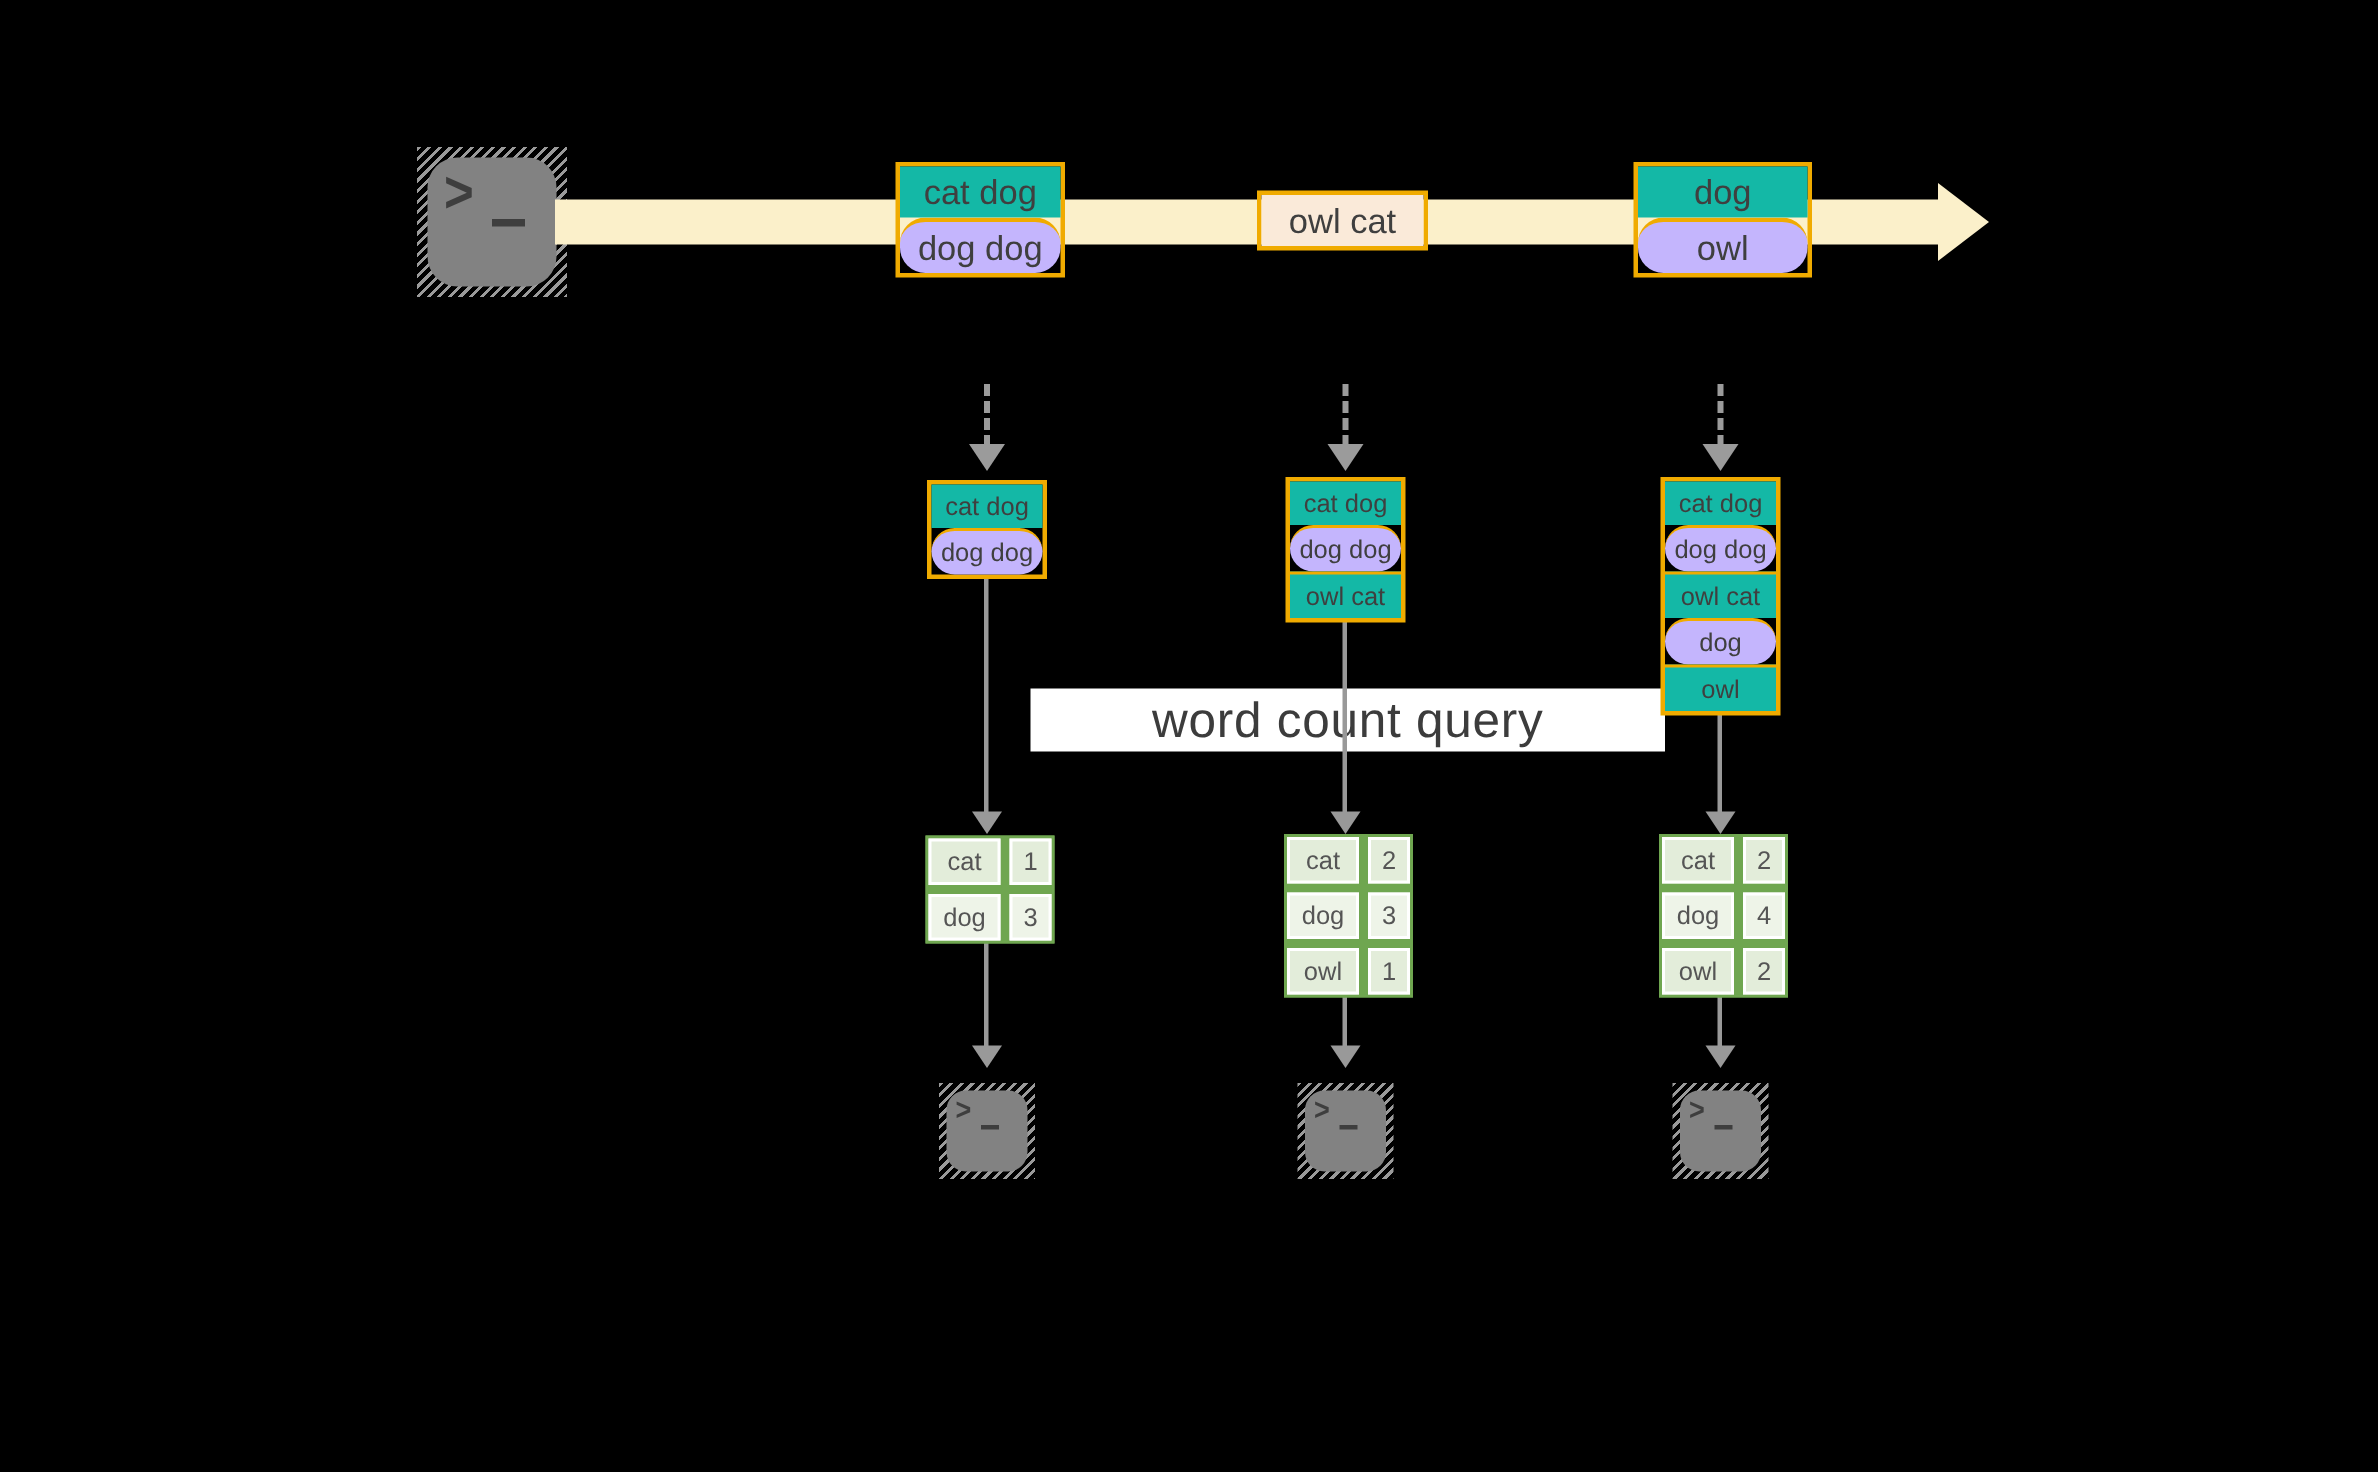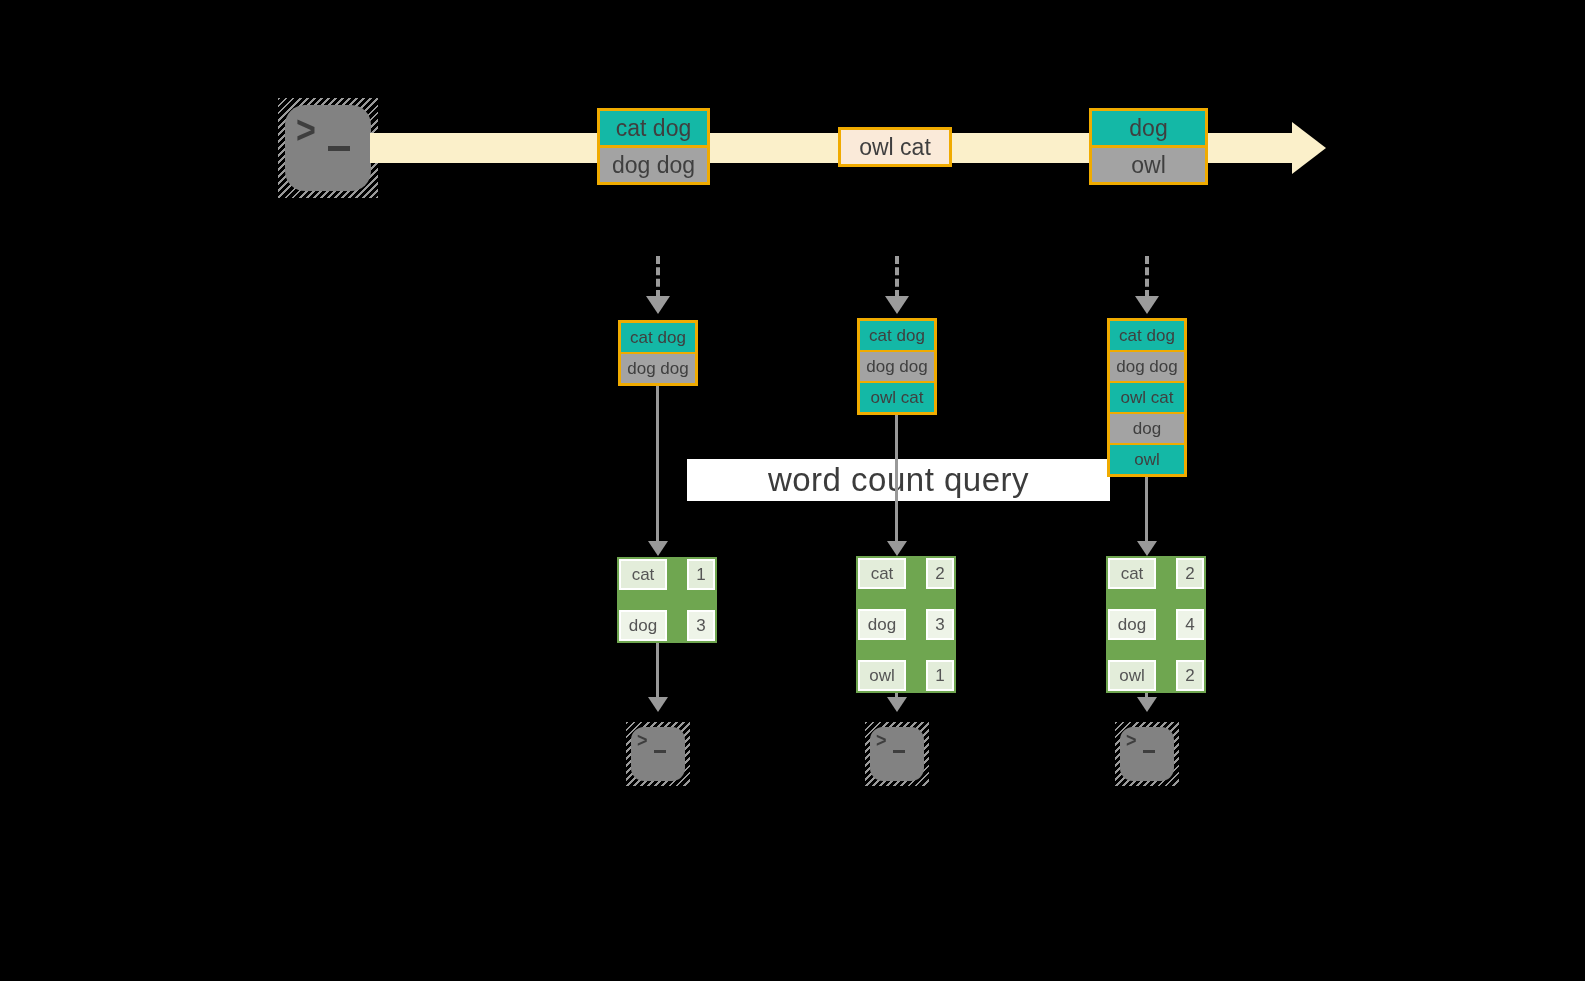--- a/index.html
+++ b/index.html
@@ -33,21 +33,21 @@
   .shaft-head{
     position:absolute;width:0;height:0;
     border-top:26px solid transparent;border-bottom:26px solid transparent;
     border-left:34px solid #fbf0ca;
   }
   .ebox{position:absolute;border:3px solid #f0ab00;box-sizing:border-box;z-index:4;}
   .erow{height:34px;display:flex;align-items:center;justify-content:center;
     font-size:23px;color:#3f3f3f;}
   .erow + .erow{border-top:3px solid #f0ab00;}
   .peach{background:#14b8a6;}
-  .cream{background:#a3a3a3;}
+  .cream{background:#c4b5fd;border-radius:17px;}
   .peachmid{background:#faead9;}
 
   
   .dashline{position:absolute;width:0;border-left:4px dashed #9b9b9b;}
   .solidline{position:absolute;width:3px;background:#999999;z-index:2;}
   .head-down-big{position:absolute;width:0;height:0;z-index:2;
     border-left:12px solid transparent;border-right:12px solid transparent;
     border-top:18px solid #9b9b9b;}
   .head-down{position:absolute;width:0;height:0;z-index:2;
     border-left:10px solid transparent;border-right:10px solid transparent;
@@ -59,21 +59,21 @@
     font-size:17px;color:#3f3f3f;}
   .srow + .srow{border-top:2px solid #f0ab00;}
 
   
   .band{position:absolute;background:#ffffff;z-index:1;
     display:flex;align-items:center;justify-content:center;
     font-size:33px;font-weight:300;color:#3c3c3c;letter-spacing:0.5px;}
 
   
   .gtable{position:absolute;border:2px solid #6fa650;background:#6fa650;
-    display:grid;grid-template-columns:48px 28px;gap:20px;z-index:3;}
+    display:grid;grid-template-columns:48px 28px;gap:6px;z-index:3;}
   .gcell{border:2px solid #ffffff;height:27px;box-sizing:content-box;
     display:flex;align-items:center;justify-content:center;
     font-size:17px;color:#555555;}
   .gdark{background:#e3edda;}
   .glight{background:#eef4e8;}
 </style>
 </head>
 <body>
 
 <div class="canvas">

